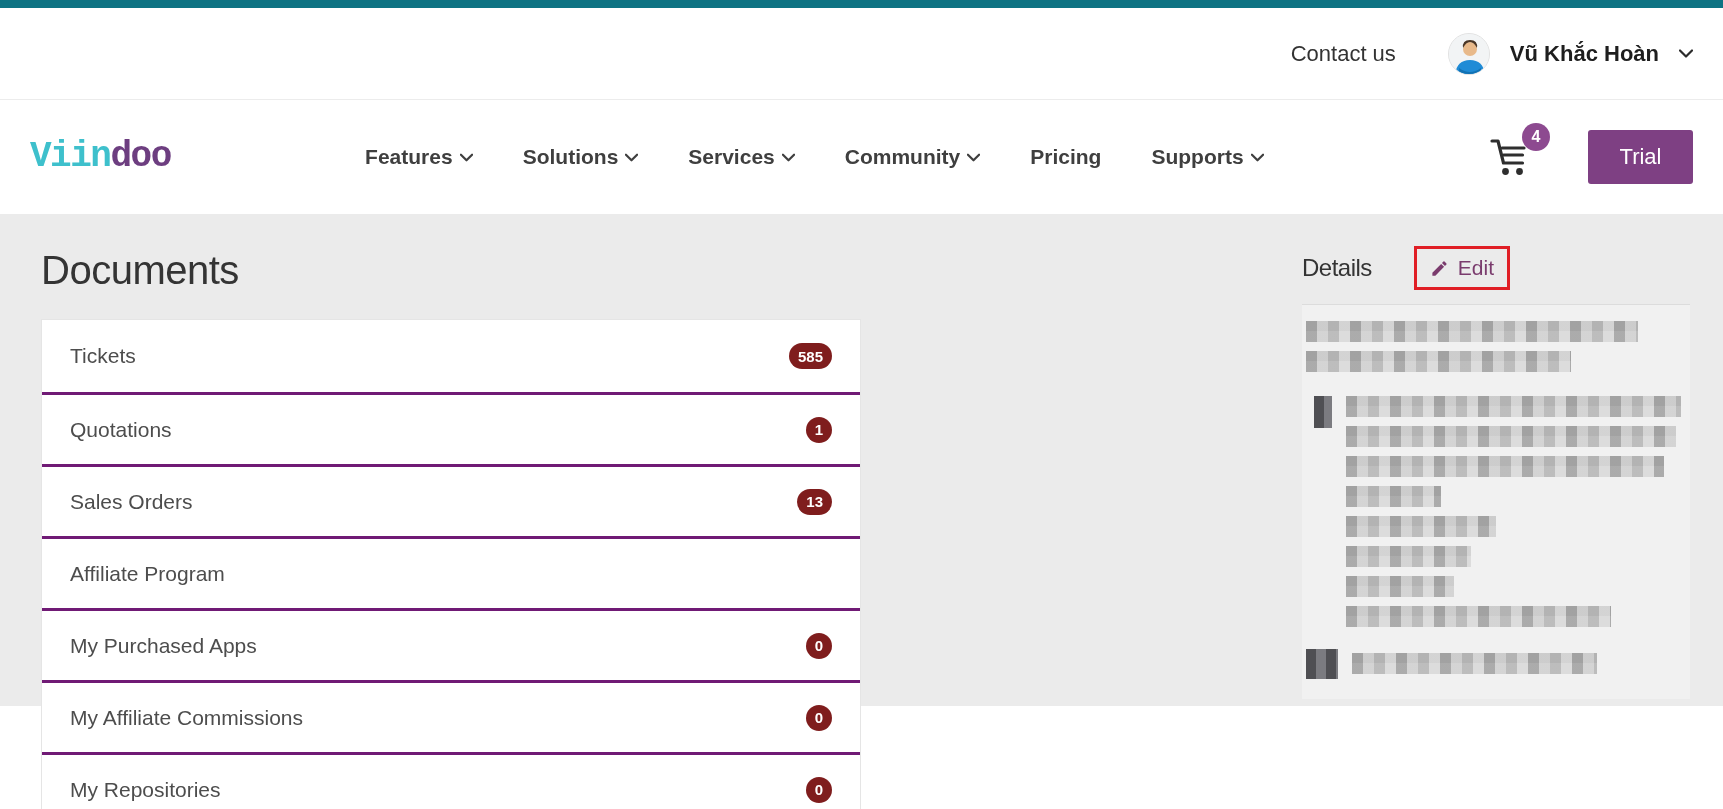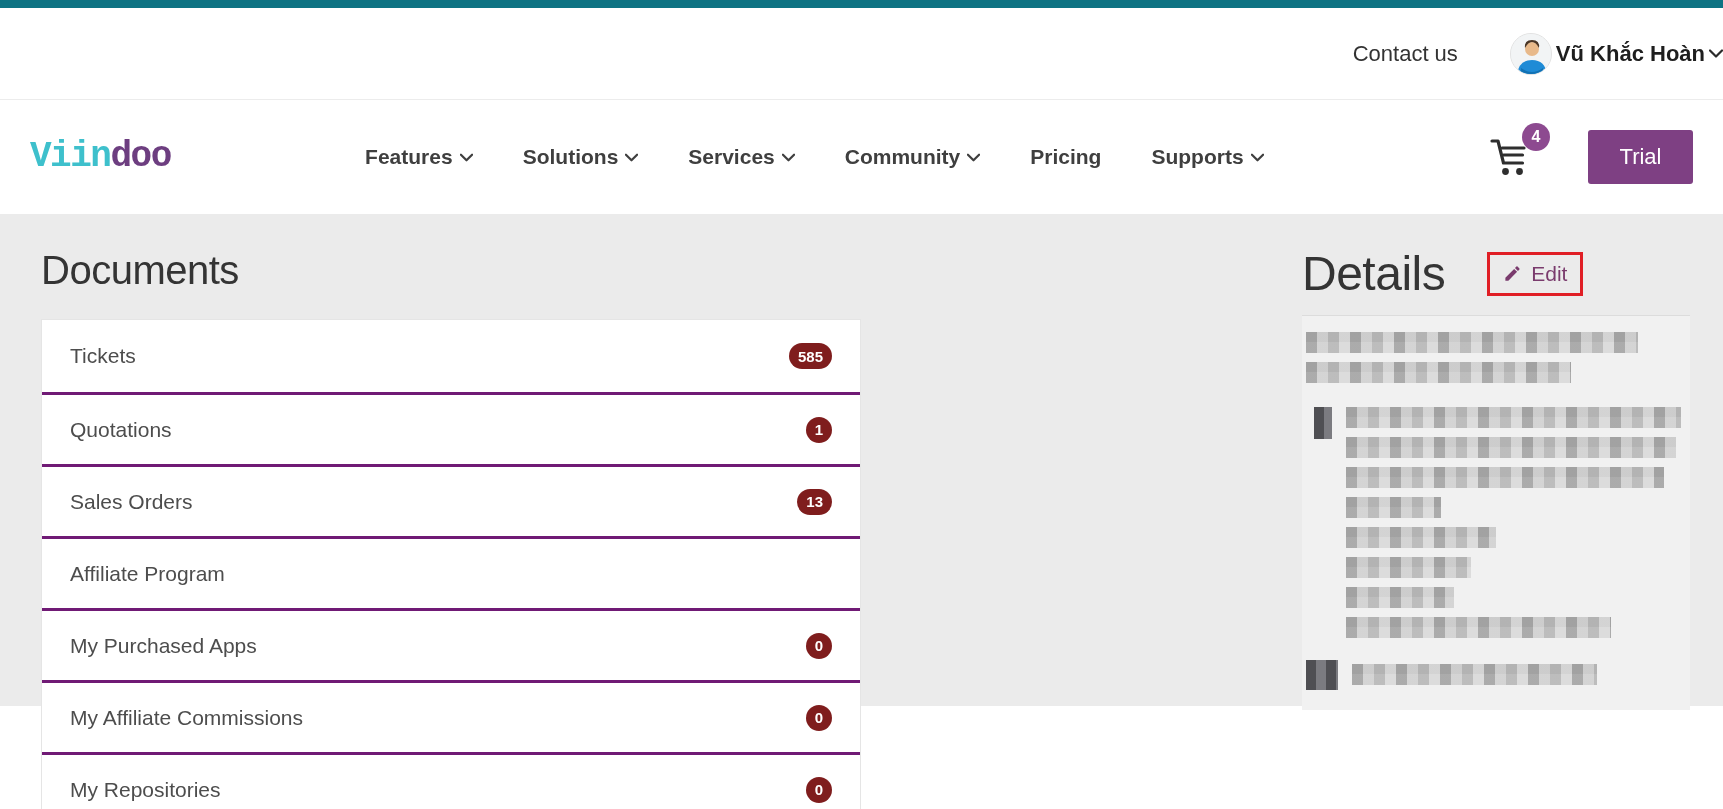--- a/index.html
+++ b/index.html
@@ -4,23 +4,23 @@
 <style>
   * { margin:0; padding:0; box-sizing:border-box; }
   html,body { width:1723px; height:809px; overflow:hidden; background:#fff;
     font-family:"Liberation Sans", sans-serif; }
 
   
   .accent-bar { height:8px; background:#0e7383; }
 
   
   .utility-bar { height:92px; background:#fff; display:flex; align-items:center;
-    justify-content:flex-end; border-bottom:1px solid #ececec; }
+    justify-content:flex-end; padding-right:30px; border-bottom:1px solid #ececec; }
   .contact-link { font-size:22px; color:#333; cursor:pointer; margin-right:52px; }
-  .user-chip { display:flex; align-items:center; gap:4px; cursor:pointer; }
+  .user-chip { display:flex; align-items:center; gap:20px; cursor:pointer; }
   .avatar { width:42px; height:42px; border-radius:50%; background:#eef1f3; overflow:hidden;
     border:1px solid #e2e2e2; flex:0 0 auto; }
   .user-name { font-size:22px; font-weight:bold; color:#1e1e1e; }
   .chev { display:inline-block; color:#2b2b2b; }
 
   
   .main-header { height:114px; background:#fff; display:flex; align-items:center;
     padding:0 30px; }
   .logo { font-size:36px; font-weight:bold; letter-spacing:-1.5px; cursor:pointer;
     flex:0 0 auto; line-height:1;font-family:Liberation Mono, monospace; }
@@ -49,21 +49,21 @@
   .doc-row { height:72px; display:flex; align-items:center; padding:0 28px; cursor:pointer; }
   .doc-row + .doc-row { border-top:3px solid #701a75; }
   .doc-label { font-size:21px; color:#4d4d4d; }
   .count-badge { margin-left:auto; background:#7f1d1d; color:#fff; font-size:15px;
     font-weight:bold; height:26px; min-width:26px; padding:0 9px; border-radius:13px;
     display:flex; align-items:center; justify-content:center; }
 
   
   .details-col { width:388px; margin-right:0; }
   .details-header { display:flex; align-items:center; margin-top:2px; }
-  .details-header h1 { font-size:48px; }
+  .details-header h1 { font-size:24px; }
   .edit-box { margin-left:42px; border:3px solid #e01e25; padding:7px 13px;
     display:inline-flex; align-items:center; gap:9px; cursor:pointer; }
   .purple-link { color:#7a3b6d; font-size:21px; display:inline-flex; align-items:center;
     gap:10px; cursor:pointer; }
   .details-body { margin-top:14px; background:#f1f1f1; border-top:1px solid #dcdcdc;
     padding:16px 0 20px 4px; }
 
   .mosaic { height:21px;
     background-image:
       repeating-linear-gradient(90deg, rgba(90,90,90,.32) 0 11px, rgba(215,215,215,.45) 11px 22px,

